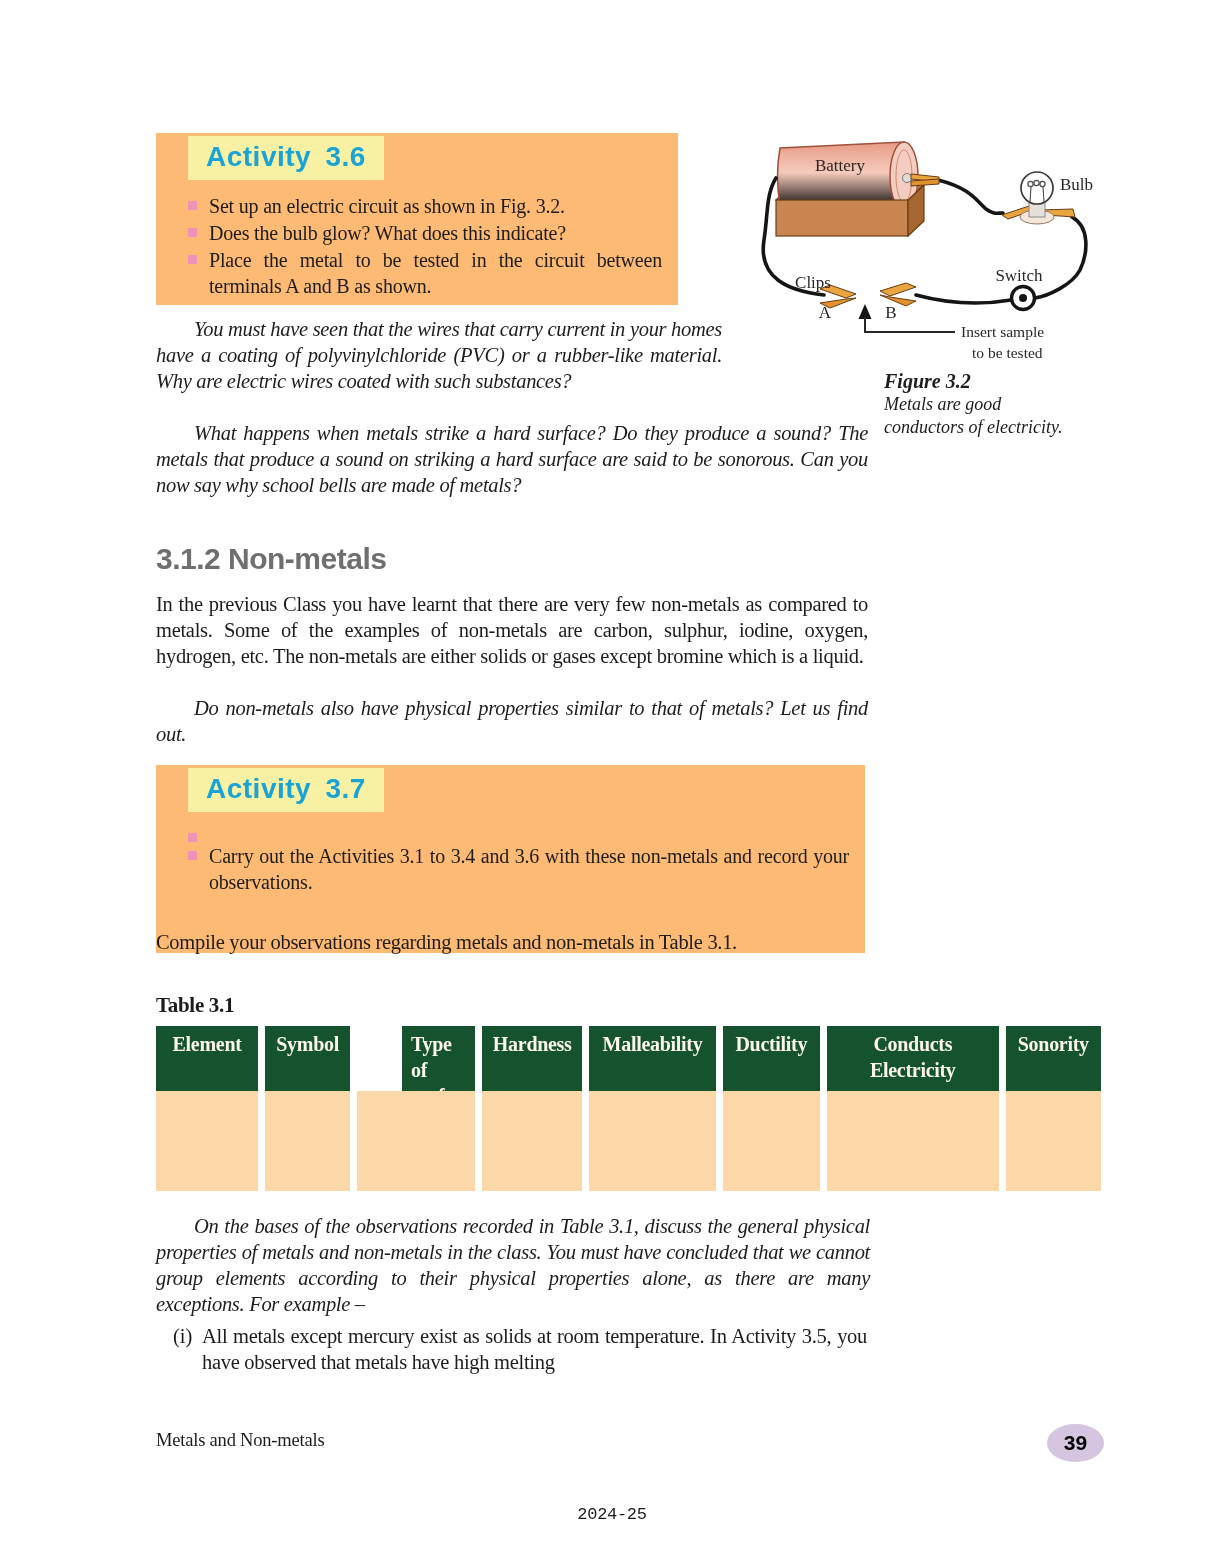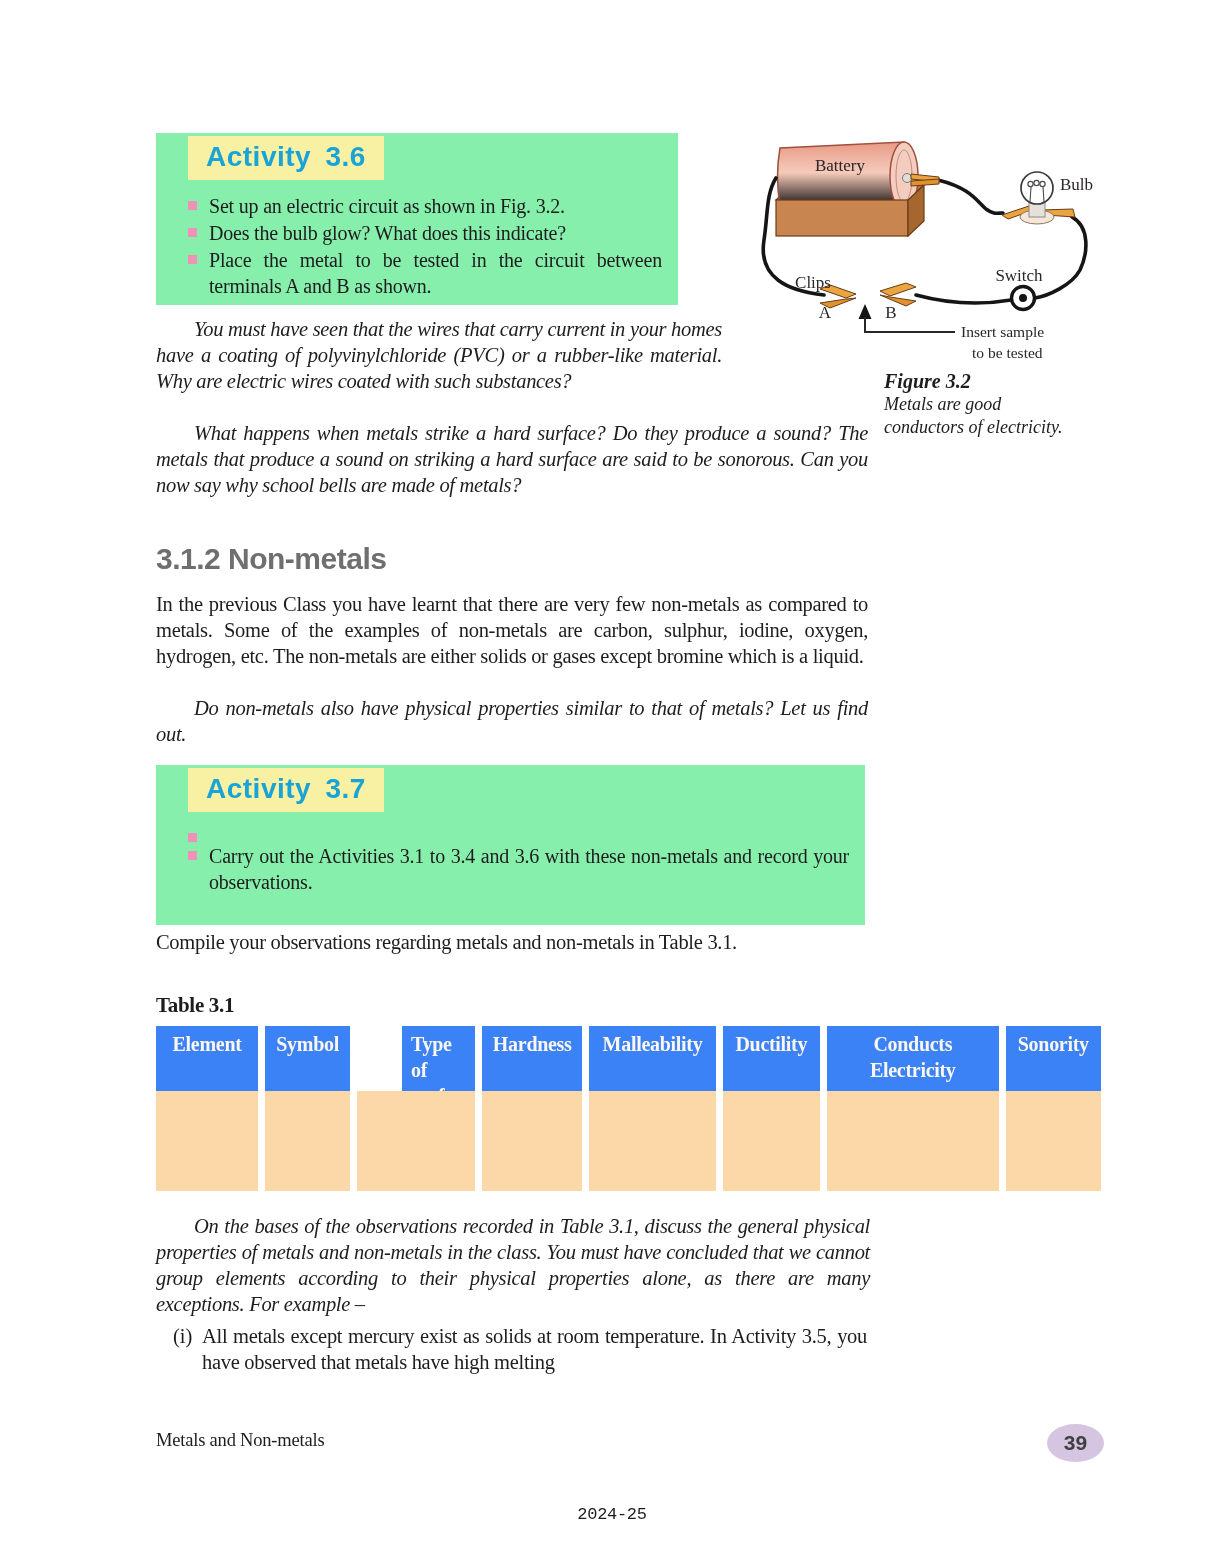--- a/index.html
+++ b/index.html
@@ -1,22 +1,22 @@
 <!DOCTYPE html>
 <html><head>
 <meta charset="utf-8">
 <style>
   html,body{margin:0;padding:0;background:#ffffff;}
   .page{position:relative;width:1224px;height:1562px;background:#ffffff;overflow:hidden;
         font-family:"Liberation Serif",serif;color:#1e1c1d;}
 
   
-  .activity-box{position:absolute;background:#86efac;}
+  .activity-box{position:absolute;background:#fdba74;}
   .act36{left:156px;top:133px;width:522px;height:172px;}
-  .act37{left:156px;top:765px;width:709px;height:160px;}
+  .act37{left:156px;top:765px;width:709px;height:188px;}
   .activity-chip{position:absolute;left:32px;top:3px;background:#f8f0a2;padding:5px 18px 7px 18px;}
   .activity-title{font-family:"Liberation Sans",sans-serif;font-weight:bold;font-size:28px;
                   color:#1aa3d7;letter-spacing:0.5px;word-spacing:6px;}
   .activity-bullets{position:absolute;left:32px;right:16px;top:60px;}
   .bullet-row{display:flex;align-items:flex-start;margin-bottom:1px;}
   .bullet-sq{flex:0 0 9px;width:9px;height:9px;background:#f091b8;margin:8px 12px 0 0;}
   .bullet-text{font-size:20px;line-height:26px;text-align:justify;letter-spacing:-0.2px;}
 
   
   .para{position:absolute;font-size:20.5px;line-height:26px;text-align:justify;letter-spacing:-0.3px;}
@@ -26,35 +26,35 @@
 
   
   .fig-caption{position:absolute;left:884px;top:370px;width:250px;font-size:18px;font-style:italic;
                line-height:23px;}
   .fig-caption .fig-num{font-weight:bold;font-size:20px;font-style:italic;}
 
   
   .table-title{position:absolute;left:156px;top:993px;font-size:21px;font-weight:bold;letter-spacing:-0.3px;}
   .obs-table{position:absolute;left:156px;top:1026px;width:945px;display:grid;
              grid-template-columns:106fr 88fr 88fr 104fr 131fr 101fr 178fr 99fr;column-gap:7px;}
-  .th-cell{background:#3b82f6;color:#fdf6ec;height:60px;padding:5px 4px 0 4px;text-align:center;
+  .th-cell{background:#14532d;color:#fdf6ec;height:60px;padding:5px 4px 0 4px;text-align:center;
            font-weight:bold;font-size:20px;line-height:26px;letter-spacing:-0.3px;}
   .th-left{text-align:left;padding-left:9px;margin-left:45px;}
   .td-cell{background:#fcd7a7;height:100px;}
 
   
   .list-row{position:absolute;left:173px;top:1323px;width:694px;display:flex;}
   .list-marker{flex:0 0 29px;font-size:20.5px;line-height:26px;}
   .list-body{font-size:20.5px;line-height:26px;text-align:justify;letter-spacing:-0.3px;}
 
   
   .footer-left{position:absolute;left:156px;top:1430px;font-size:18.5px;letter-spacing:-0.2px;}
   .page-badge{position:absolute;left:1047px;top:1424px;width:57px;height:38px;background:#d5c5e1;
               border-radius:50%;display:flex;align-items:center;justify-content:center;
-              font-family:"Liberation Sans",sans-serif;font-weight:bold;font-size:21px;color:#404040;}
+              font-family:"Liberation Sans",sans-serif;font-weight:bold;font-size:21px;color:#000000;}
   .year-line{position:absolute;left:0;top:1505px;width:100%;text-align:center;
              font-family:Liberation Mono, monospace;font-size:17px;color:#1e1c1d;letter-spacing:-0.3px;}
 
   
   .circuit{position:absolute;left:718px;top:118px;width:410px;height:252px;}
   .circuit text{font-family:"Liberation Serif",serif;fill:#2a2626;}
 </style>
 </head>
 <body>
 

